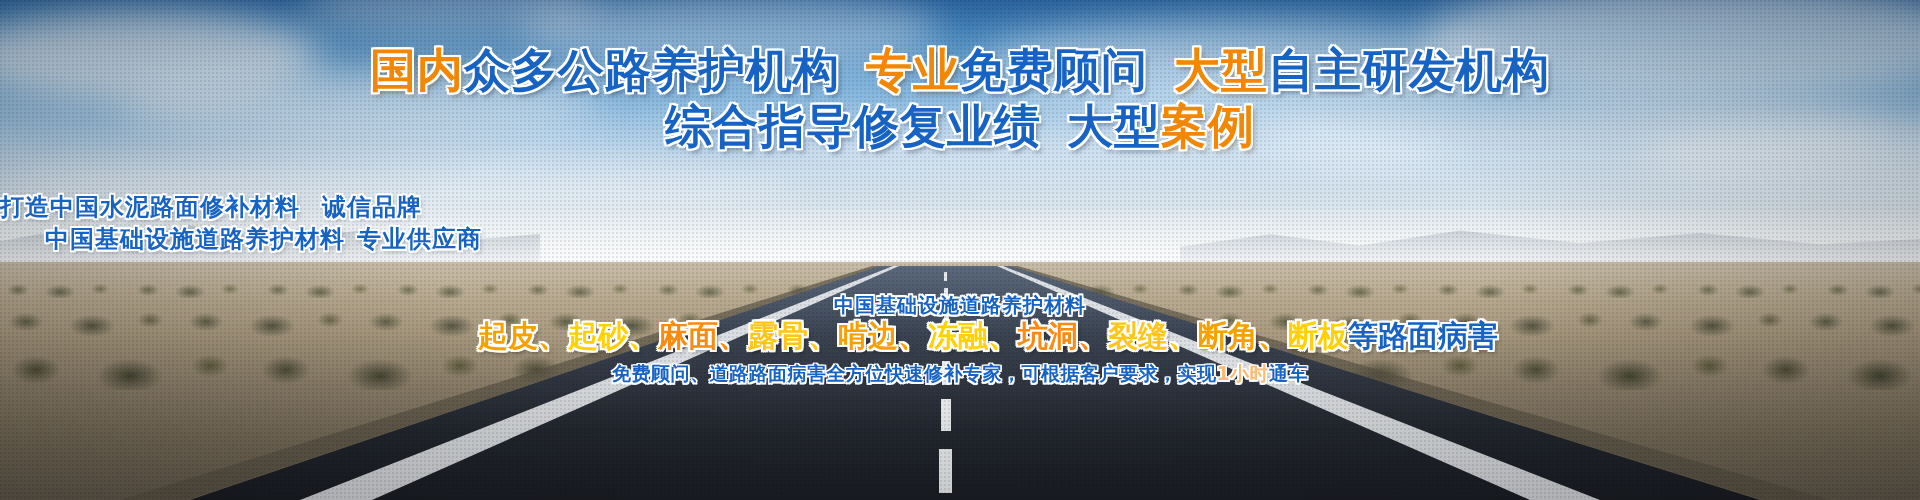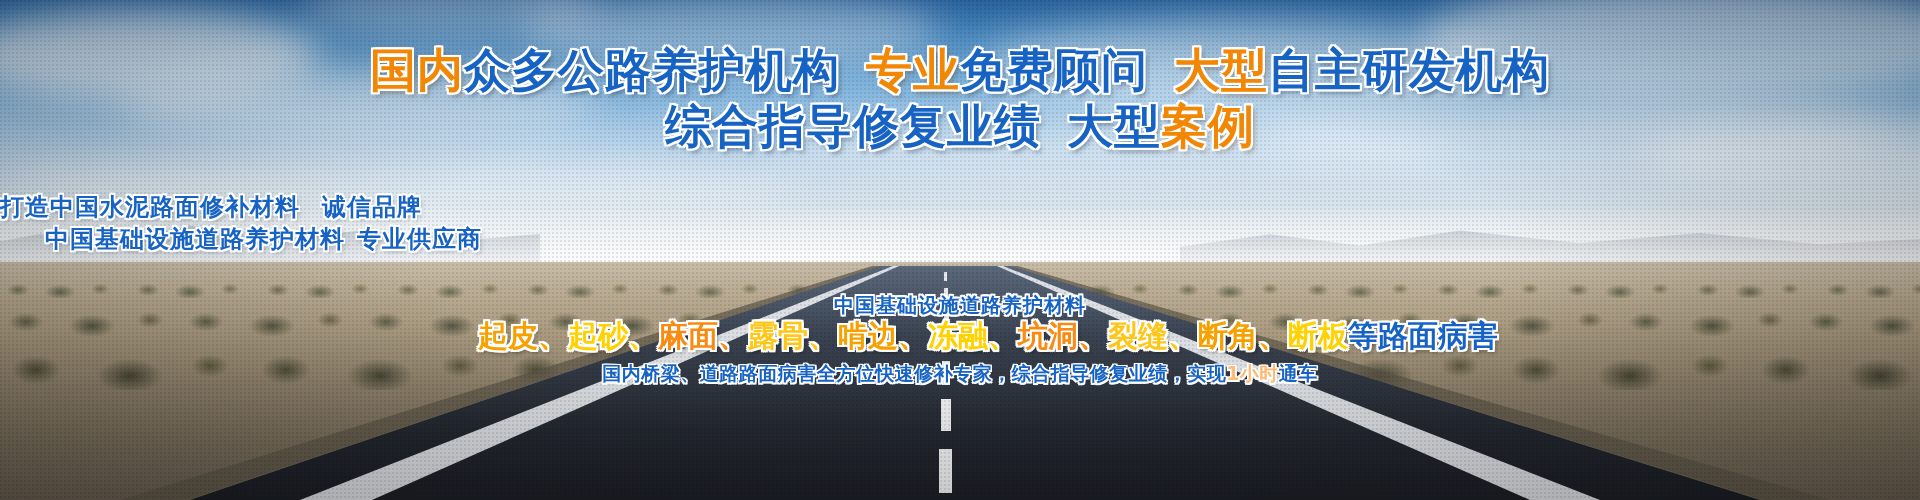--- a/index.html
+++ b/index.html
@@ -289,17 +289,17 @@
       <span>中国基础设施道路养护材料</span><span class="sgap" style="width:12px;"></span><span>专业供应商</span>
     </div>
 
     <div class="band band-lead">中国基础设施道路养护材料</div>
 
     <div class="band band-dis">
       <span id="disease-slot"><span style="color: rgb(247, 161, 0);">起皮</span><span style="color: rgb(247, 161, 0);">、</span><span style="color: rgb(255, 209, 0);">起砂</span><span style="color: rgb(255, 209, 0);">、</span><span style="color: rgb(249, 139, 18);">麻面</span><span style="color: rgb(249, 139, 18);">、</span><span style="color: rgb(255, 198, 26);">露骨</span><span style="color: rgb(255, 198, 26);">、</span><span style="color: rgb(247, 161, 0);">啃边</span><span style="color: rgb(247, 161, 0);">、</span><span style="color: rgb(255, 209, 0);">冻融</span><span style="color: rgb(255, 209, 0);">、</span><span style="color: rgb(249, 139, 18);">坑洞</span><span style="color: rgb(249, 139, 18);">、</span><span style="color: rgb(255, 198, 26);">裂缝</span><span style="color: rgb(255, 198, 26);">、</span><span style="color: rgb(247, 161, 0);">断角</span><span style="color: rgb(247, 161, 0);">、</span><span style="color: rgb(255, 209, 0);">断板</span></span><span class="sep" style="color: rgb(23, 99, 196);">等路面病害</span>
     </div>
 
     <div class="band band-foot">
-      <span>国内桥梁、道路路面病害全方位快速修补专家，综合指导修复业绩，实现</span><span class="hot">1小时</span><span>通车</span>
+      <span>免费顾问、道路路面病害全方位快速修补专家，可根据客户要求，实现</span><span class="hot">1小时</span><span>通车</span>
     </div>
 
   </div>
 </div>
 
 </body></html>

